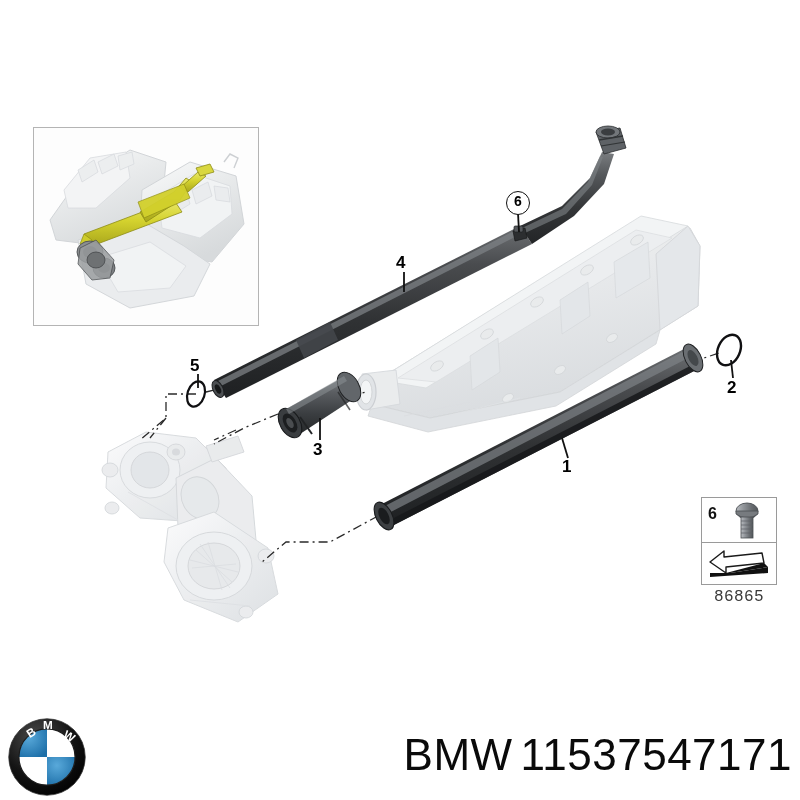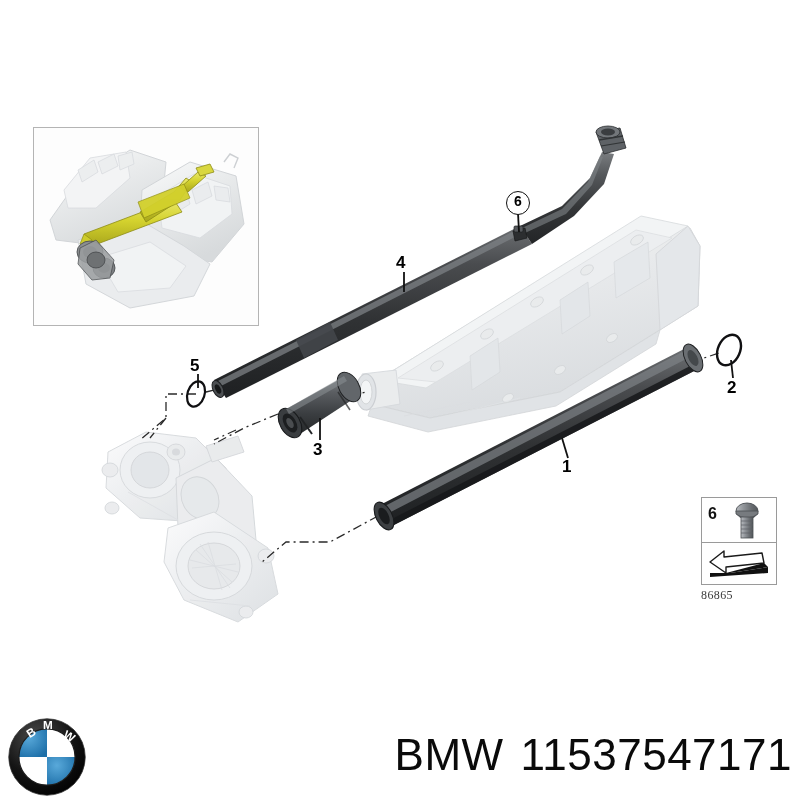--- a/index.html
+++ b/index.html
@@ -51,21 +51,21 @@
     right: 8px;
     top: 18px;
     font-family: "Liberation Sans", sans-serif;
     font-size: 44px;
     font-weight: 400;
     letter-spacing: 0.5px;
     color: #0a0a0a;
     white-space: nowrap;
     text-align: right;
   }
-  .part-line .pn { margin-left: 17px; }
+  .part-line .pn { margin-left: 8px; }
 
   
   .callout {
     position: absolute;
     font-family: "Liberation Sans", sans-serif;
     font-weight: bold;
     font-size: 17px;
     color: #000000;
     line-height: 1;
     white-space: nowrap;
@@ -109,22 +109,23 @@
   }
   .legend-bottom {
     position: relative;
     height: 41px;
   }
   .legend-code {
     position: absolute;
     left: 701px;
     top: 588px;
     width: 76px;
-    font-family: Liberation Serif, serif;
-    font-size: 12px;
+    text-align: center;
+    font-family: Liberation Mono, monospace;
+    font-size: 16px;
     color: #3a3a3a;
     letter-spacing: 0.4px;
   }
 
   
   .inset {
     position: absolute;
     left: 33px;
     top: 127px;
     width: 226px;

